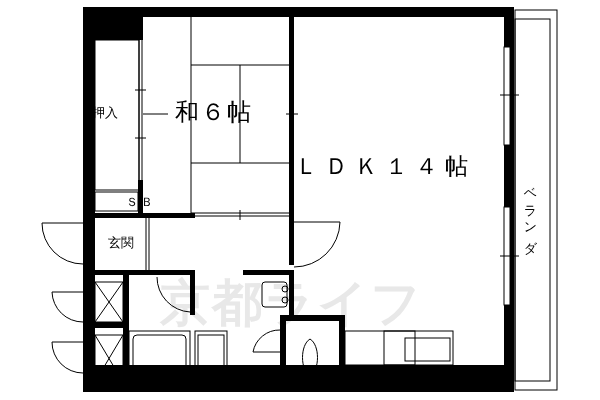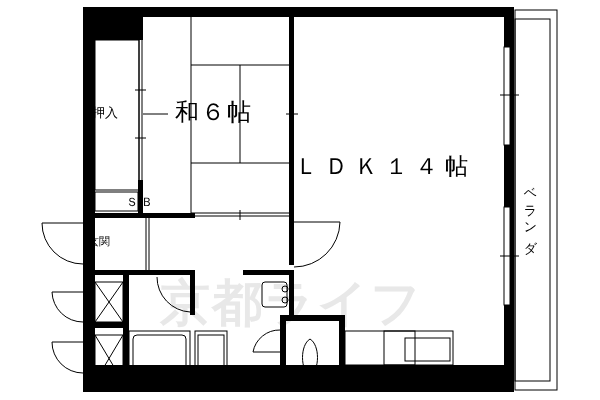--- a/index.html
+++ b/index.html
@@ -2,21 +2,21 @@
 <html><head>
 <meta charset="utf-8">
 <style>
   html,body{margin:0;padding:0;background:#fff;}
   body{width:600px;height:400px;position:relative;overflow:hidden;font-family:"DejaVu Sans",sans-serif;}
   svg{position:absolute;left:0;top:0;}
   .lbl{position:absolute;color:#000;white-space:nowrap;line-height:1;}
   .l-washitsu{left:175px;top:100px;font-size:24px;letter-spacing:2px;}
   .l-oshiire{left:92px;top:106px;font-size:13px;}
   .l-sb{left:102px;top:196px;font-size:12px;letter-spacing:3px;margin-left:24px;}
-  .l-genkan{left:88px;top:236px;font-size:11px;}
+  .l-genkan{left:108px;top:236px;font-size:13px;}
   .l-ldk{left:295px;top:155px;font-size:23px;letter-spacing:7px;}
   .l-veranda{left:524px;top:178px;font-size:13px;writing-mode:vertical-rl;letter-spacing:3px;}
   .wm{position:absolute;left:160px;top:270px;font-size:50px;font-weight:bold;color:#e8e8e8;letter-spacing:2px;}
 </style>
 </head>
 <body>
 
 <div class="wm">京都ライフ</div>
 
 <svg width="600" height="400" viewBox="0 0 600 400">

